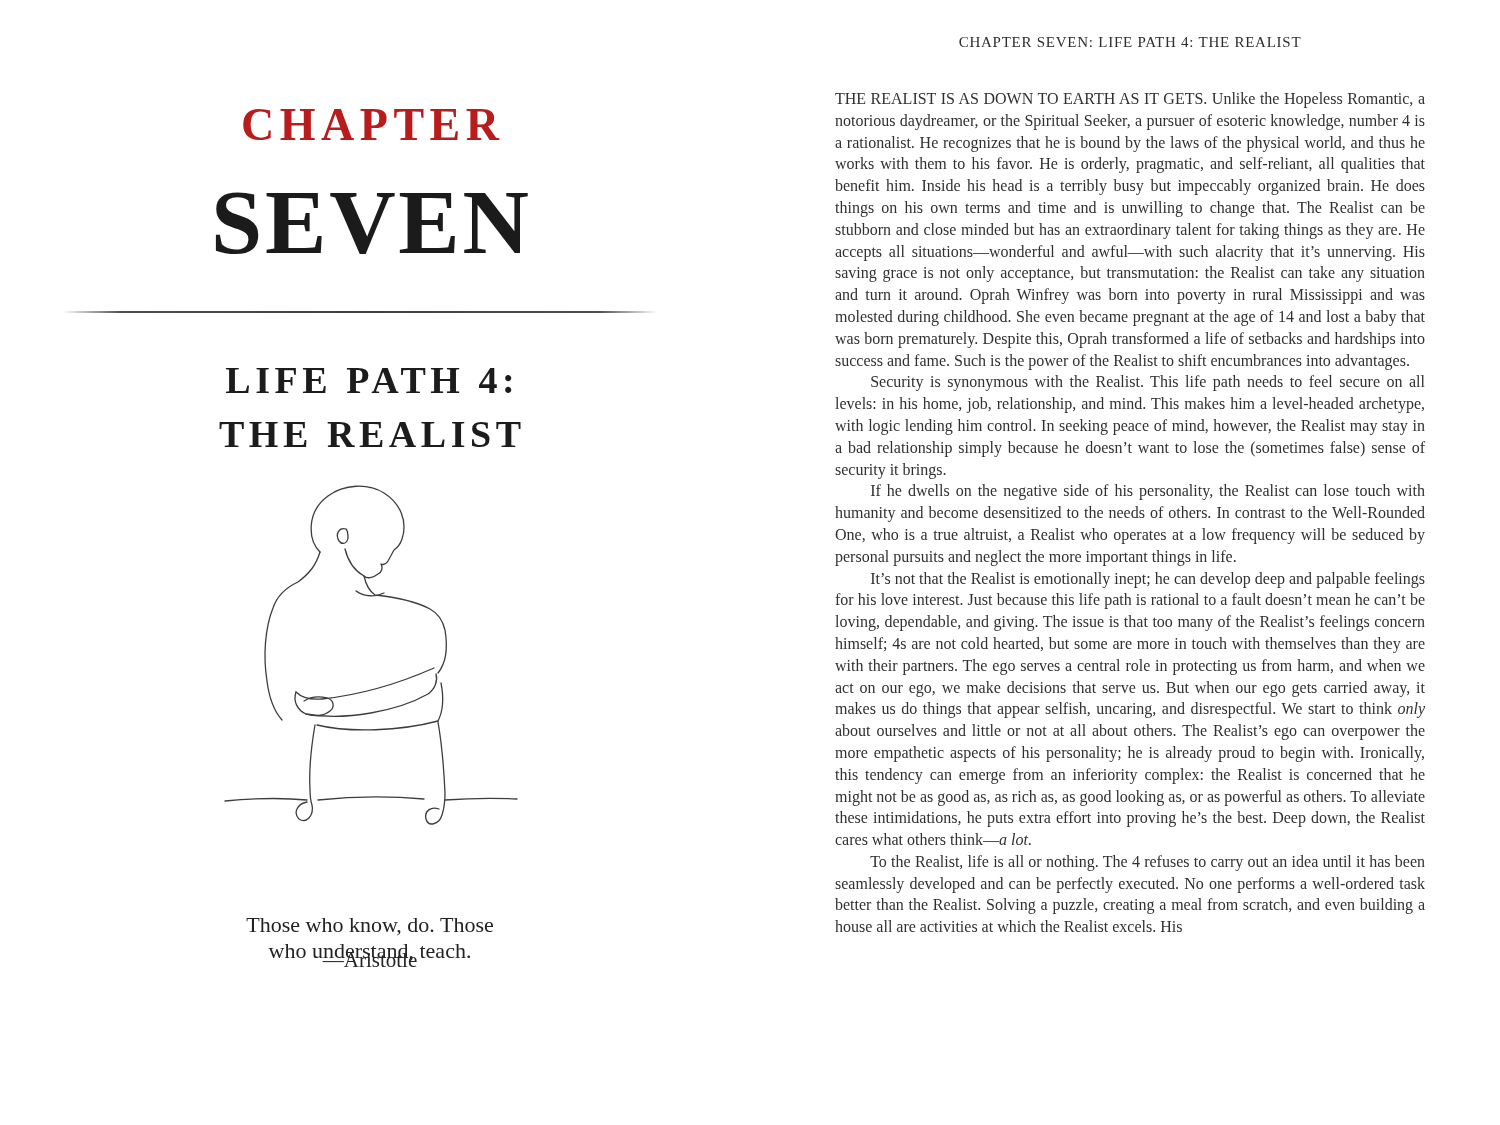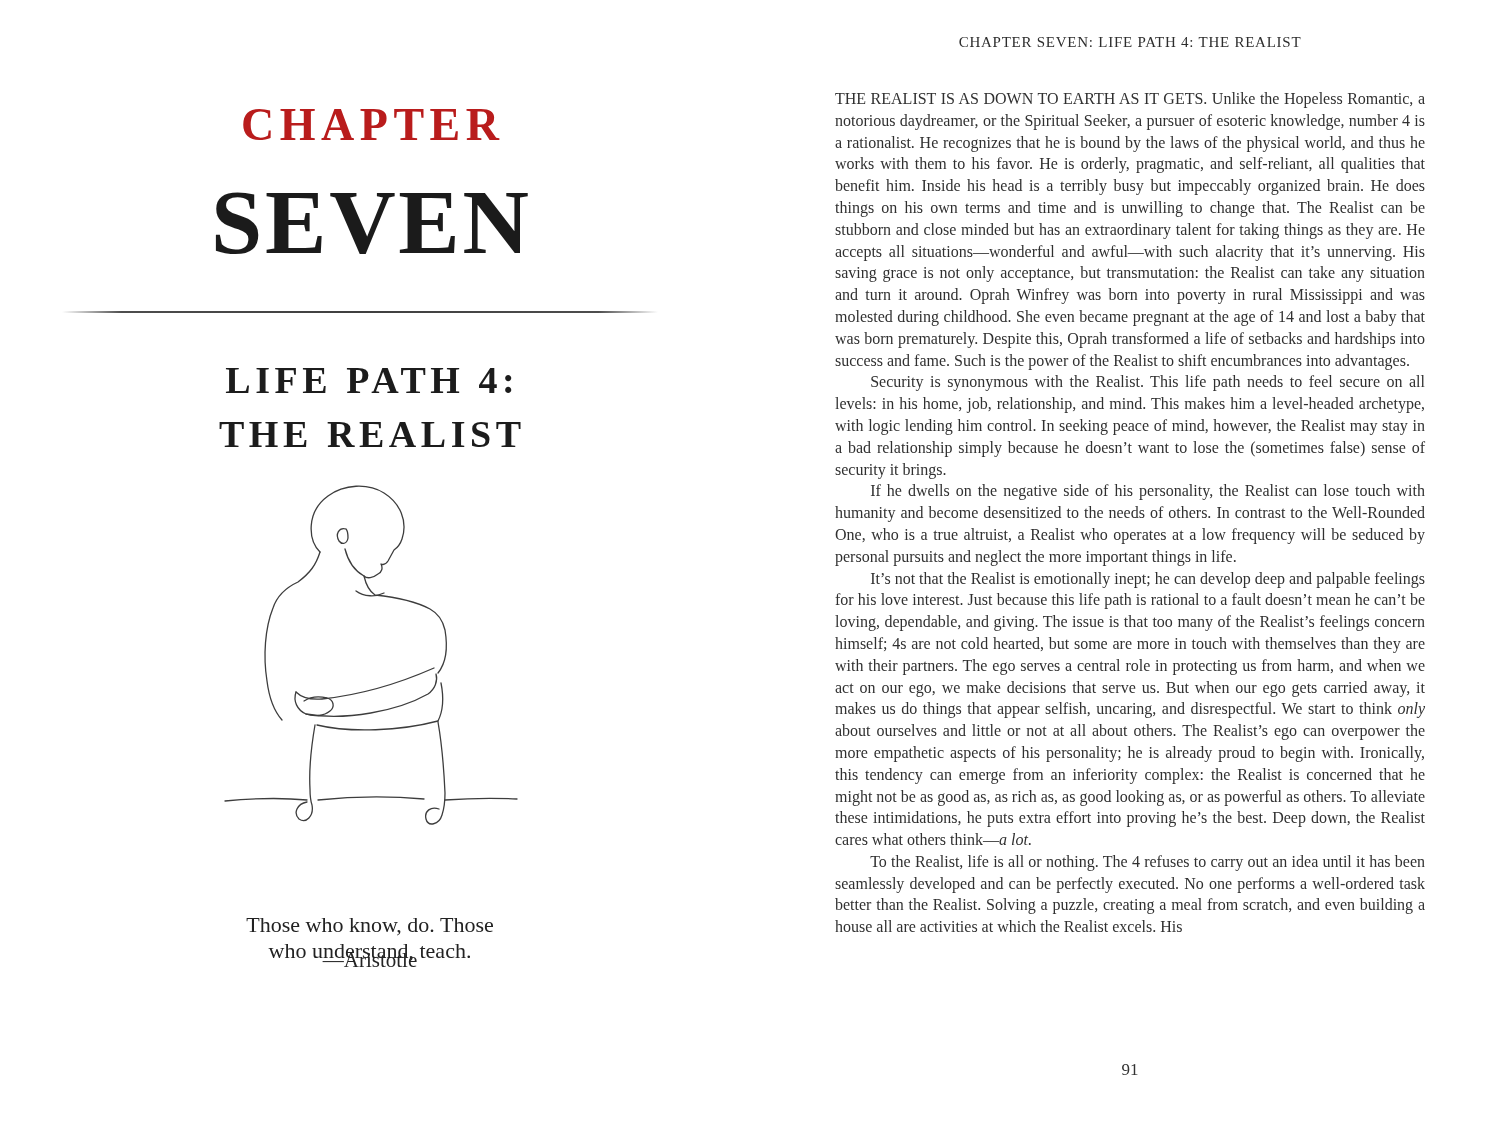--- a/index.html
+++ b/index.html
@@ -129,14 +129,13 @@
   <div class="running-head">CHAPTER SEVEN: LIFE PATH 4: THE REALIST</div>
 
   <div class="body-text">
       <p><span>THE REALIST IS AS DOWN TO EARTH AS IT GETS. Unlike the Hopeless Romantic, a notorious daydreamer, or the Spiritual Seeker, a pursuer of esoteric knowledge, number 4 is a rationalist. He recognizes that he is bound by the laws of the physical world, and thus he works with them to his favor. He is orderly, pragmatic, and self-reliant, all qualities that benefit him. Inside his head is a terribly busy but impeccably organized brain. He does things on his own terms and time and is unwilling to change that. The Realist can be stubborn and close minded but has an extraordinary talent for taking things as they are. He accepts all situations—wonderful and awful—with such alacrity that it’s unnerving. His saving grace is not only acceptance, but transmutation: the Realist can take any situation and turn it around. Oprah Winfrey was born into poverty in rural Mississippi and was molested during childhood. She even became pregnant at the age of 14 and lost a baby that was born prematurely. Despite this, Oprah transformed a life of setbacks and hardships into success and fame. Such is the power of the Realist to shift encumbrances into advantages.</span></p>
       <p class="indent"><span>Security is synonymous with the Realist. This life path needs to feel secure on all levels: in his home, job, relationship, and mind. This makes him a level-headed archetype, with logic lending him control. In seeking peace of mind, however, the Realist may stay in a bad relationship simply because he doesn’t want to lose the (sometimes false) sense of security it brings.</span></p>
       <p class="indent"><span>If he dwells on the negative side of his personality, the Realist can lose touch with humanity and become desensitized to the needs of others. In contrast to the Well-Rounded One, who is a true altruist, a Realist who operates at a low frequency will be seduced by personal pursuits and neglect the more important things in life.</span></p>
       <p class="indent"><span>It’s not that the Realist is emotionally inept; he can develop deep and palpable feelings for his love interest. Just because this life path is rational to a fault doesn’t mean he can’t be loving, dependable, and giving. The issue is that too many of the Realist’s feelings concern himself; 4s are not cold hearted, but some are more in touch with themselves than they are with their partners. The ego serves a central role in protecting us from harm, and when we act on our ego, we make decisions that serve us. But when our ego gets carried away, it makes us do things that appear selfish, uncaring, and disrespectful. We start to think </span><em>only</em><span> about ourselves and little or not at all about others. The Realist’s ego can overpower the more empathetic aspects of his personality; he is already proud to begin with. Ironically, this tendency can emerge from an inferiority complex: the Realist is concerned that he might not be as good as, as rich as, as good looking as, or as powerful as others. To alleviate these intimidations, he puts extra effort into proving he’s the best. Deep down, the Realist cares what others think—</span><em>a lot</em><span>.</span></p>
       <p class="indent"><span>To the Realist, life is all or nothing. The 4 refuses to carry out an idea until it has been seamlessly developed and can be perfectly executed. No one performs a well-ordered task better than the Realist. Solving a puzzle, creating a meal from scratch, and even building a house all are activities at which the Realist excels. His</span></p>
     </div>
 
-  <div class="folio" id="folio-right">91</div>
 </div>
 
 </body></html>

